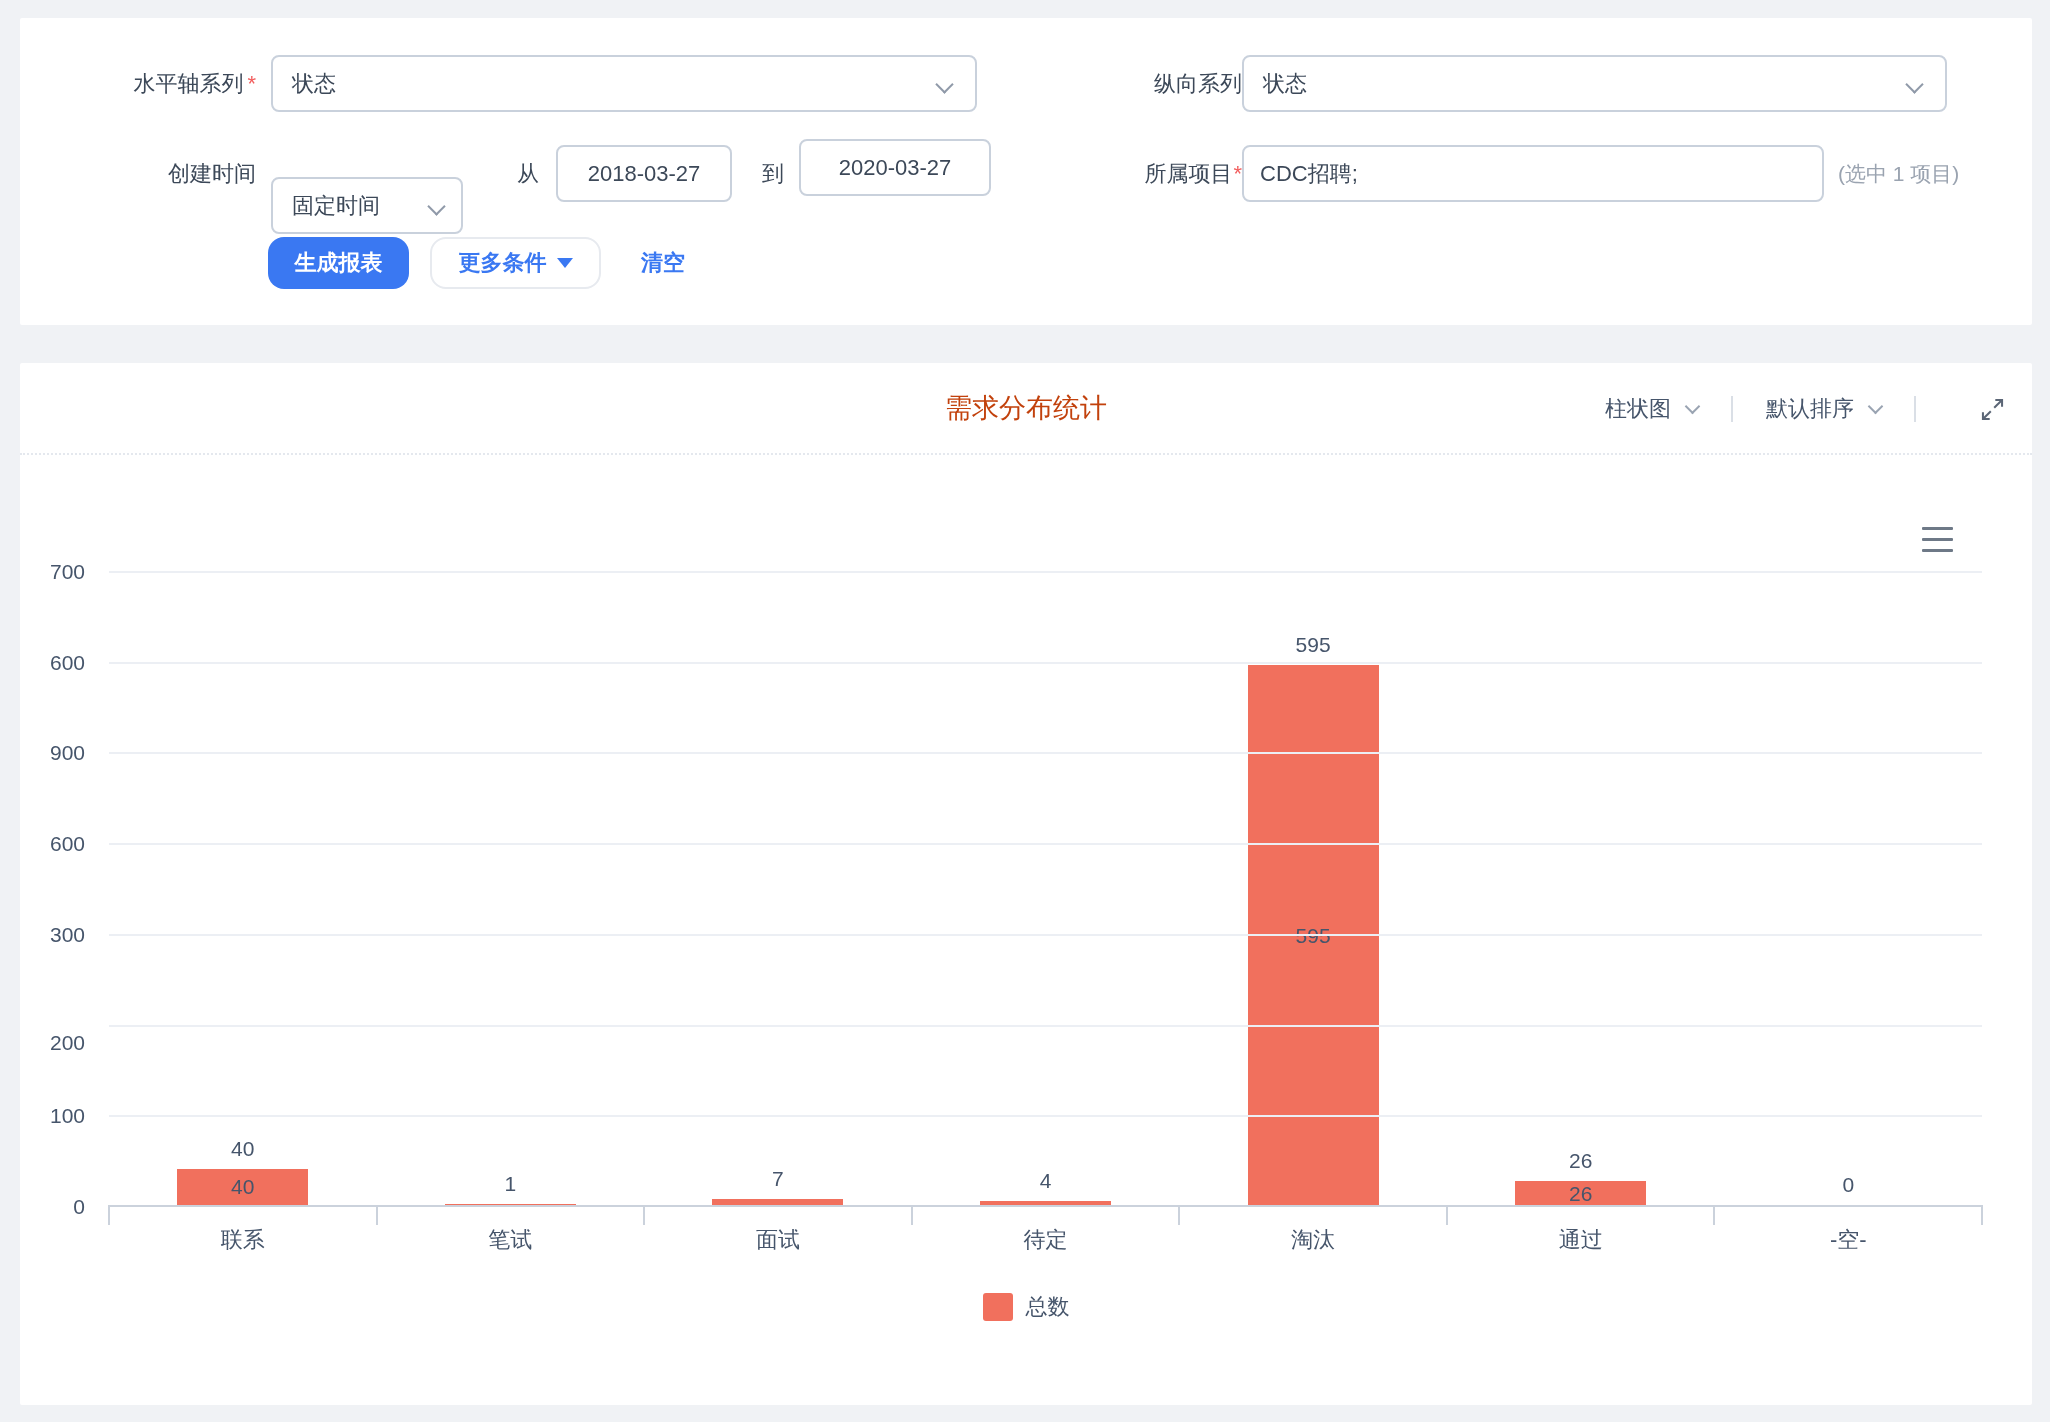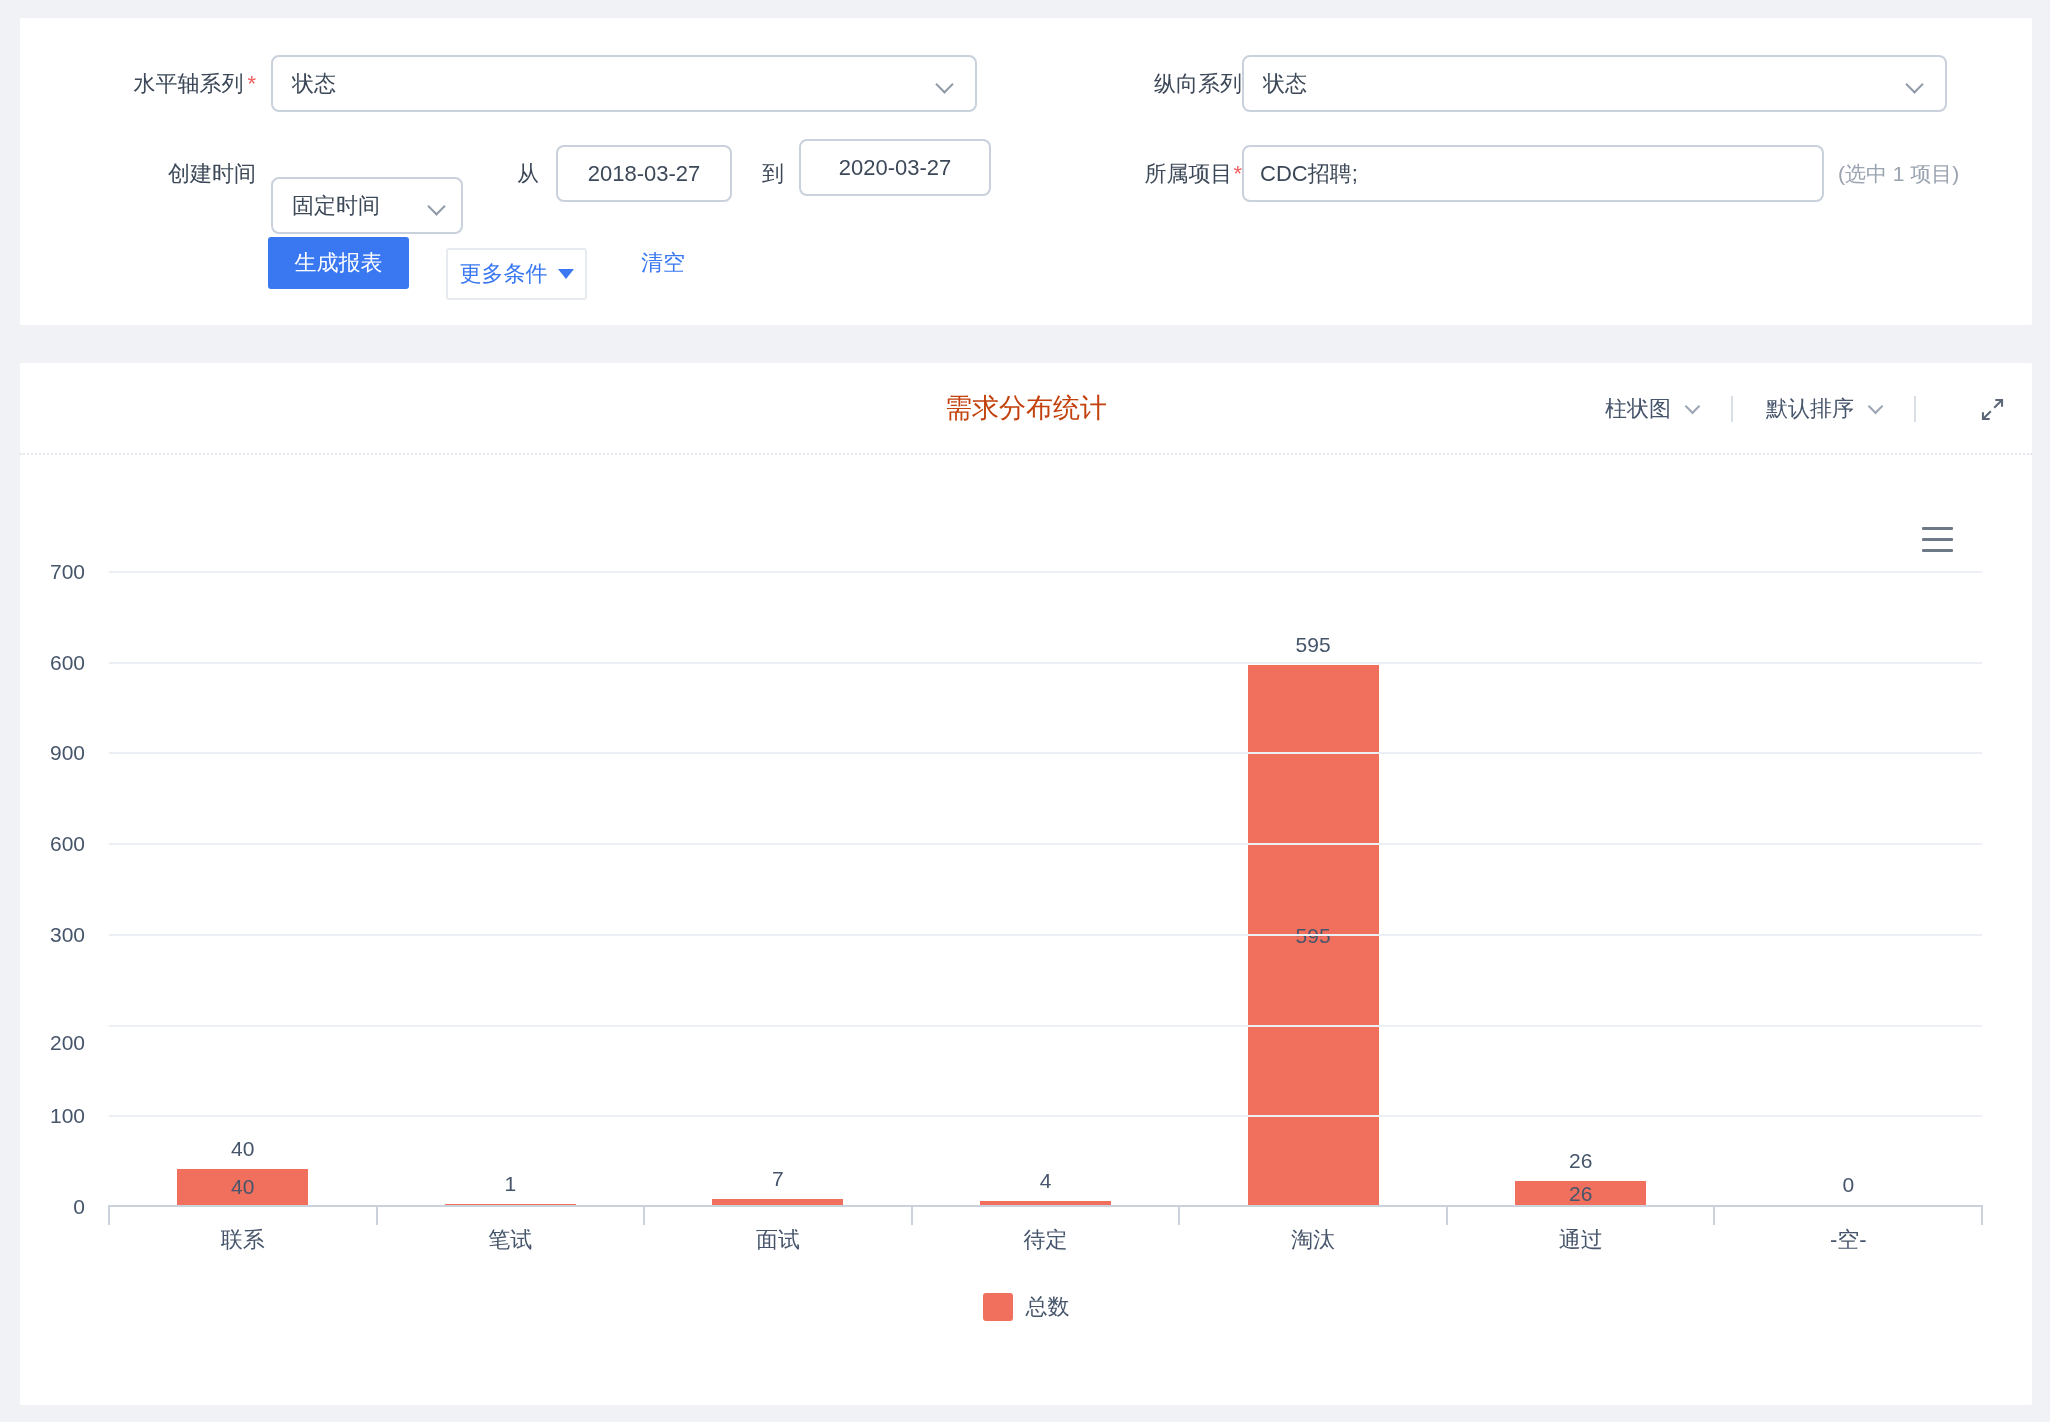--- a/index.html
+++ b/index.html
@@ -30,23 +30,23 @@
     position:absolute; right:24px; top:21px;
     width:13px; height:13px;
     border-right:2px solid #909aa9; border-bottom:2px solid #909aa9;
     transform:rotate(45deg); transform-origin:center;
   }
   .textinput { padding:0 16px; outline:none; }
   .textinput.centered { text-align:center; padding:0; }
   .conj { position:absolute; font-size:22px; line-height:57px; color:#3c4858; }
   .hint { position:absolute; font-size:21px; line-height:57px; color:#9aa3b0; white-space:nowrap; }
   .btn {
-    position:absolute; height:52px; border-radius:3px; font-size:22px;
+    position:absolute; height:52px; border-radius:16px; font-size:22px;
     display:flex; align-items:center; justify-content:center; cursor:pointer;
-    border:none; background:none;
+    border:none; background:none;font-weight:bold;
   }
   .btn-primary { background:#3a78f2; color:#ffffff; }
   .btn-plain  { background:#fff; border:2px solid #e7eaef; color:#3a78f2; }
   .btn-plain .tri {
     width:0; height:0; margin-left:10px;
     border-left:8px solid transparent; border-right:8px solid transparent;
     border-top:10px solid #3a78f2;
   }
   .btn-link { color:#3a78f2; }
 
@@ -136,21 +136,21 @@
   <div class="conj" style="left:742px; top:127px;">到</div>
   <input class="textinput centered" style="left: 779px; top: 115px; width: 192px; margin-top: 6px;" readonly="" value="2020-03-27">
 
   <div class="flabel" style="left:1002px; top:127px;">
     <span>所属项目</span><span class="req" style="margin-left:1px;">*</span>
   </div>
   <input class="textinput" style="left: 1222px; top: 127px; width: 582px;" readonly="" value="CDC招聘;">
   <div class="hint" style="left:1818px; top:127px;">(选中 1 项目)</div>
 
   <button class="btn btn-primary" style="left:248px; top:219px; width:141px;">生成报表</button>
-  <button class="btn btn-plain" style="left:410px; top:230px; width:141px;margin-left:16px;">
+  <button class="btn btn-plain" style="left:410px; top:219px; width:171px;">
     <span>更多条件</span>
     <i class="tri"></i>
   </button>
   <button class="btn btn-link" style="left:613px; top:219px; width:60px;">清空</button>
 </section>
 
 <section class="panel" id="chart-panel">
 
   <div class="chart-header">
     <div class="chart-title">需求分布统计</div>

